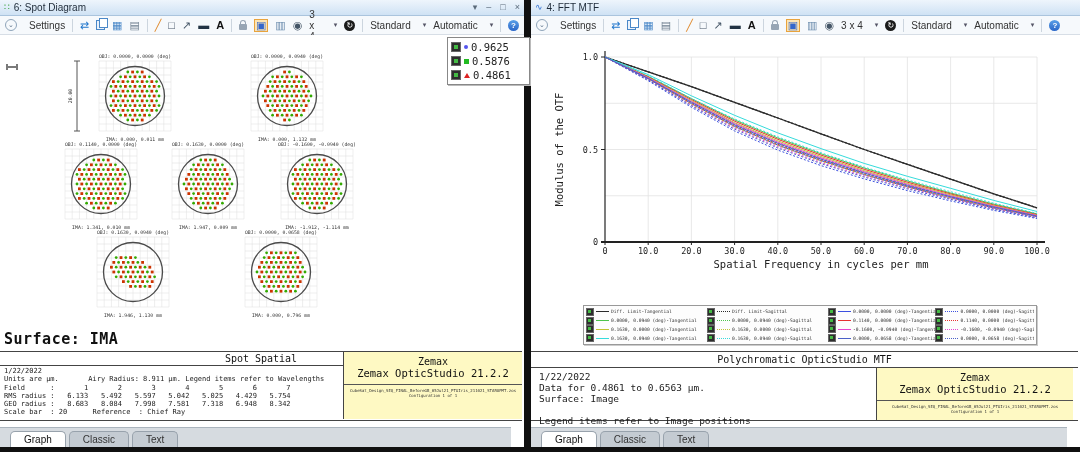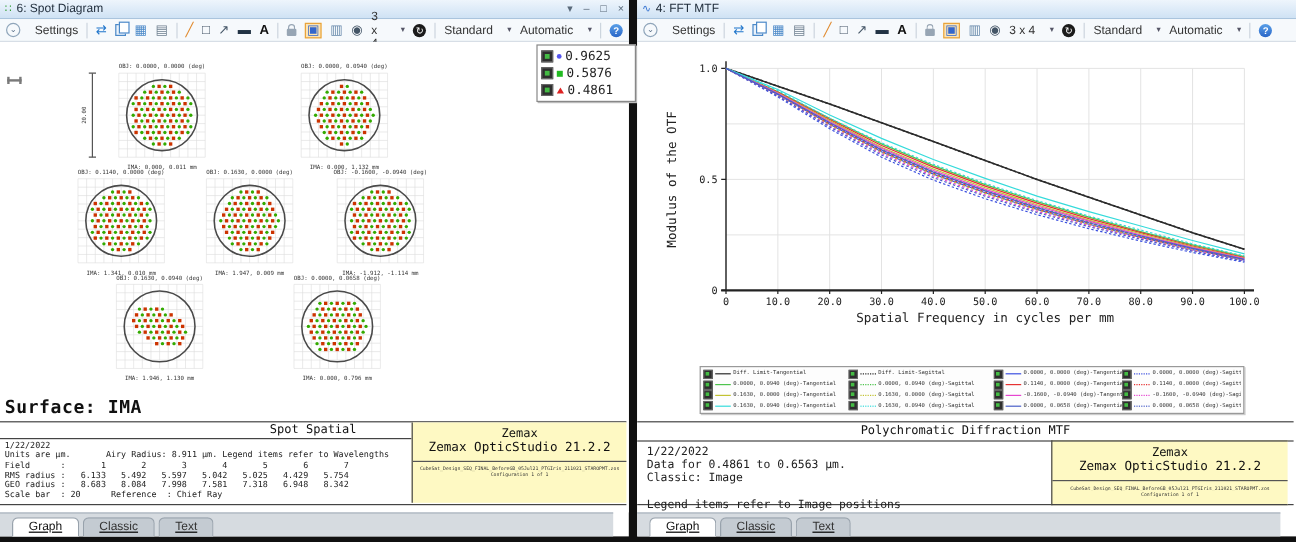--- a/index.html
+++ b/index.html
@@ -92,21 +92,21 @@
     background:#fdfdfd;box-shadow:1px 1px 0 #ccc;display:grid;
     grid-template-columns:27% 27% 24% 22%;align-content:space-evenly;padding:1px 2px;box-sizing:border-box;}
   .ml-entry{display:flex;align-items:center;gap:2px;height:8px;overflow:hidden;}
   .ml-toggle{width:6px;height:6px;background:#2e2e2e;border:1px solid #666;position:relative;flex:none;}
   .ml-toggle::after{content:"";position:absolute;left:1px;top:1px;width:3px;height:3px;background:#44bb44;}
   .ml-line{width:13px;flex:none;border-top-width:1.6px;border-top-color:#000;}
   .ml-line.solid{border-top-style:solid;} .ml-line.dotted{border-top-style:dotted;}
   .ml-label{font-family:"DejaVu Sans Mono",monospace;font-size:4.6px;color:#333;white-space:nowrap;}
 
   .tabbar{position:absolute;left:0;right:13px;bottom:0;height:20px;background:#d6dbe0;
-    border-top:1px solid #aab4bd;display:flex;align-items:flex-end;padding-left:10px;box-sizing:border-box;text-decoration:underline;}
+    border-top:1px solid #aab4bd;display:flex;align-items:flex-end;padding-left:10px;box-sizing:border-box;}
   .tab{height:15px;line-height:15px;padding:0 13px;font-size:10px;color:#333;background:#c4cbd2;
     border:1px solid #98a2ac;border-bottom:none;border-radius:5px 5px 0 0;margin-right:3px;cursor:default;}
   .tab.active{background:#fff;color:#111;}
 </style>
 </head>
 <body>
 
 <div class="window" id="win-left">
   <div class="titlebar">
     <span class="ticon green">∷</span>
@@ -1213,25 +1213,25 @@
         <span class="ml-label">0.0000, 0.0658 (deg)-Tangential</span>
       </div>
       <div class="ml-entry">
         <span class="ml-toggle"></span>
         <span class="ml-line dotted" style="border-top-color: rgb(74, 95, 200);"></span>
         <span class="ml-label">0.0000, 0.0658 (deg)-Sagittal</span>
       </div>
     </div>
   <div class="footer">
     <div class="strip"></div>
-    <div class="strip-title" style="top:2px;">Polychromatic Diffraction MTF</div>
+    <div class="strip-title" style="top:2px;">Polychromatic OpticStudio MTF</div>
     <div class="mtf-info" id="mtf-info">
         <div>1/22/2022</div>
         <div>Data for 0.4861 to 0.6563 µm.</div>
-        <div>Classic: Image</div>
+        <div>Surface: Image</div>
         <div> </div>
         <div>Legend items refer to Image positions</div>
       </div>
     <div class="zbox">
       <div class="zbrand">Zemax</div>
       <div class="zver">Zemax OpticStudio 21.2.2</div>
       <div class="zdiv"></div>
       <div class="zfile">CubeSat_Design_SEQ_FINAL_BeforeGB_05Jul21_PTGIris_211021_STAROPMT.zos</div>
       <div class="zconfig">Configuration 1 of 1</div>
     </div>

